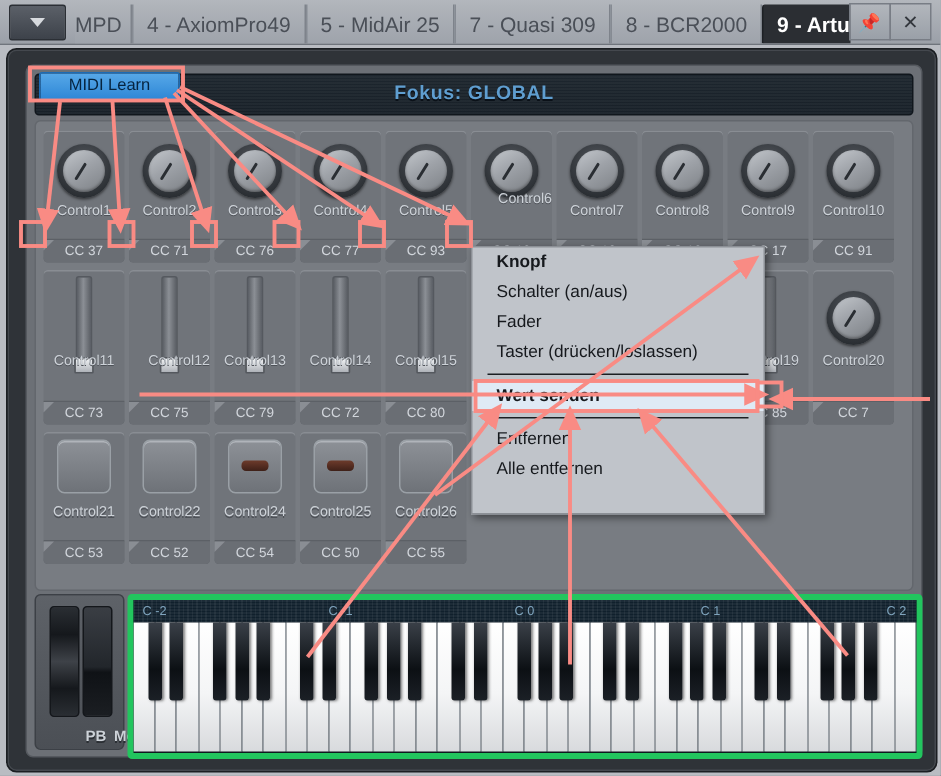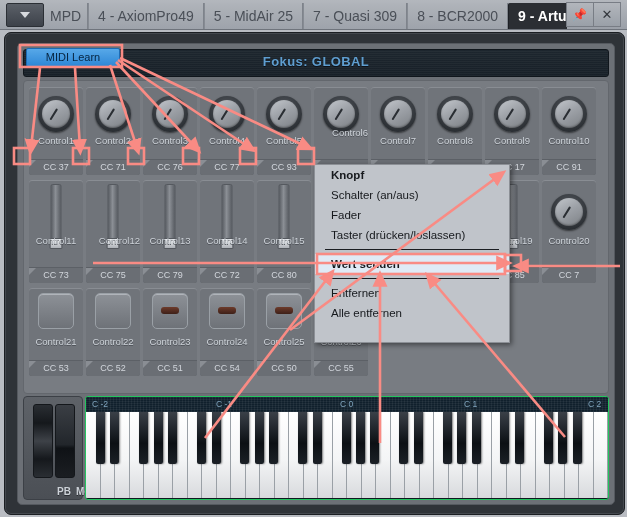--- a/index.html
+++ b/index.html
@@ -106,21 +106,21 @@
     border:1px solid #14171b;}
   .wheel.pb{left:9px;}
   .wheel.mod{left:31px;
     background:linear-gradient(#3a3e44,#22262b 55%,#0f1216 60%,#1b1e22);}
   .wlbl{position:absolute;bottom:2px;font-size:10px;font-weight:bold;color:#cdd2d8;
     text-shadow:0 1px 0 #2a2e33;padding-left:24px;}
   .wlbl.pb{left:9px;}
   .wlbl.mod{left:28px;}
 
   .keys{position:absolute;left:62px;top:0;width:522px;height:102px;
-    background:#0f171f;border:1px solid #22c55e;border-radius:3px;overflow:hidden;}
+    background:#0f171f;border:4px solid #22c55e;border-radius:3px;overflow:hidden;}
   .octbar{position:absolute;left:0;top:0;width:100%;height:15px;background:#10202c;
     overflow:hidden;}
   .octbar:after{content:"";position:absolute;inset:0;
     background:repeating-linear-gradient(0deg,rgba(255,255,255,.05) 0 1px,transparent 1px 2px),
                repeating-linear-gradient(90deg,rgba(255,255,255,.05) 0 1px,transparent 1px 3px);}
   .octlbl{position:absolute;top:2px;font-size:8.5px;color:#7fa4bd;z-index:2;}
   .whites{position:absolute;left:0;top:15px;width:100%;height:86px;display:flex;}
   .wk{flex:1 1 0;height:100%;
     background:linear-gradient(#ffffff,#f4f5f6 55%,#d8dadd);
     border-right:1px solid #9aa0a6;box-sizing:border-box;}
@@ -301,26 +301,20 @@
         <div class="row" id="row-pads" style="top:207px;height:88px;">
             <div class="cell" style="height: 100%;">
               <div class="pad"></div>
               <div class="lbl" style="top: 48px;">Control21</div>
               <div class="cc">CC 53</div>
             </div>
             <div class="cell" style="height: 100%;">
               <div class="pad"></div>
               <div class="lbl" style="top: 48px;">Control22</div>
               <div class="cc">CC 52</div>
-            </div>
-            <div class="cell" style="height: 100%;">
-              <div class="pad"></div>
-              <div class="padled"></div>
-              <div class="lbl" style="top: 48px;">Control23</div>
-              <div class="cc">CC 51</div>
             </div>
             <div class="cell" style="height: 100%;">
               <div class="pad"></div>
               <div class="padled"></div>
               <div class="lbl" style="top: 48px;">Control24</div>
               <div class="cc">CC 54</div>
             </div>
             <div class="cell" style="height: 100%;">
               <div class="pad"></div>
               <div class="padled"></div>

